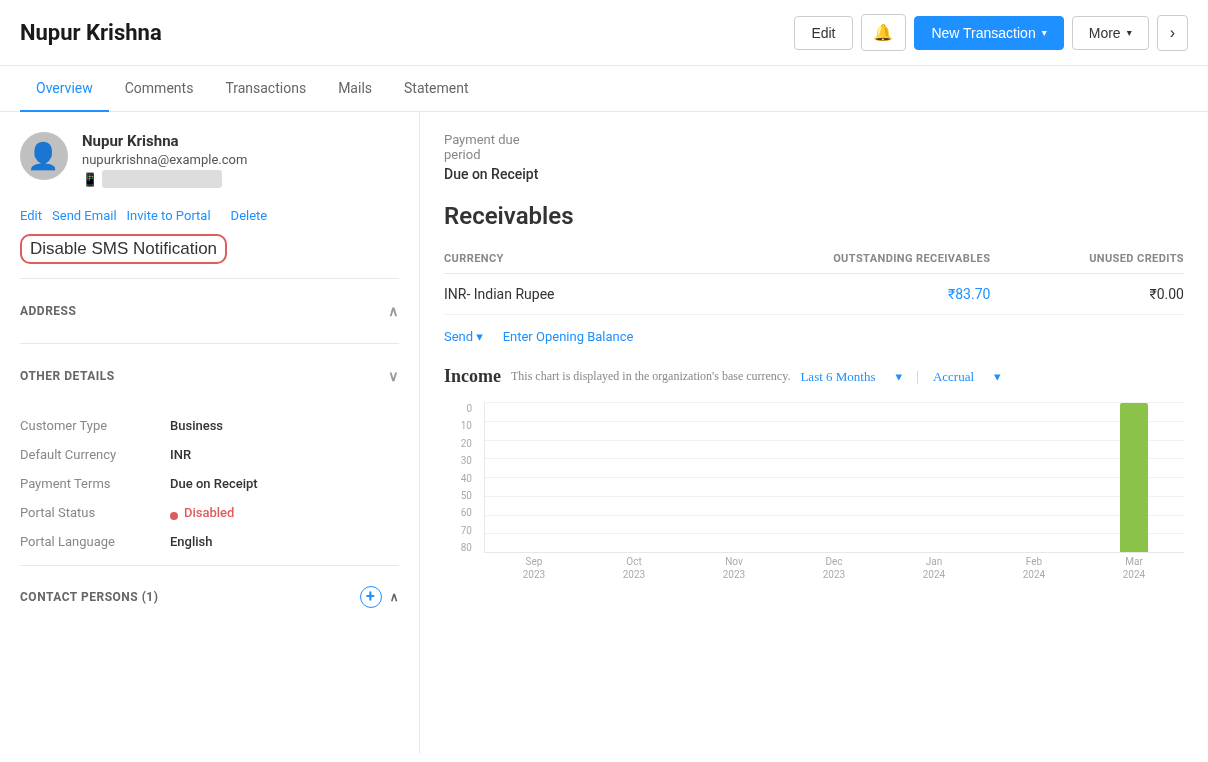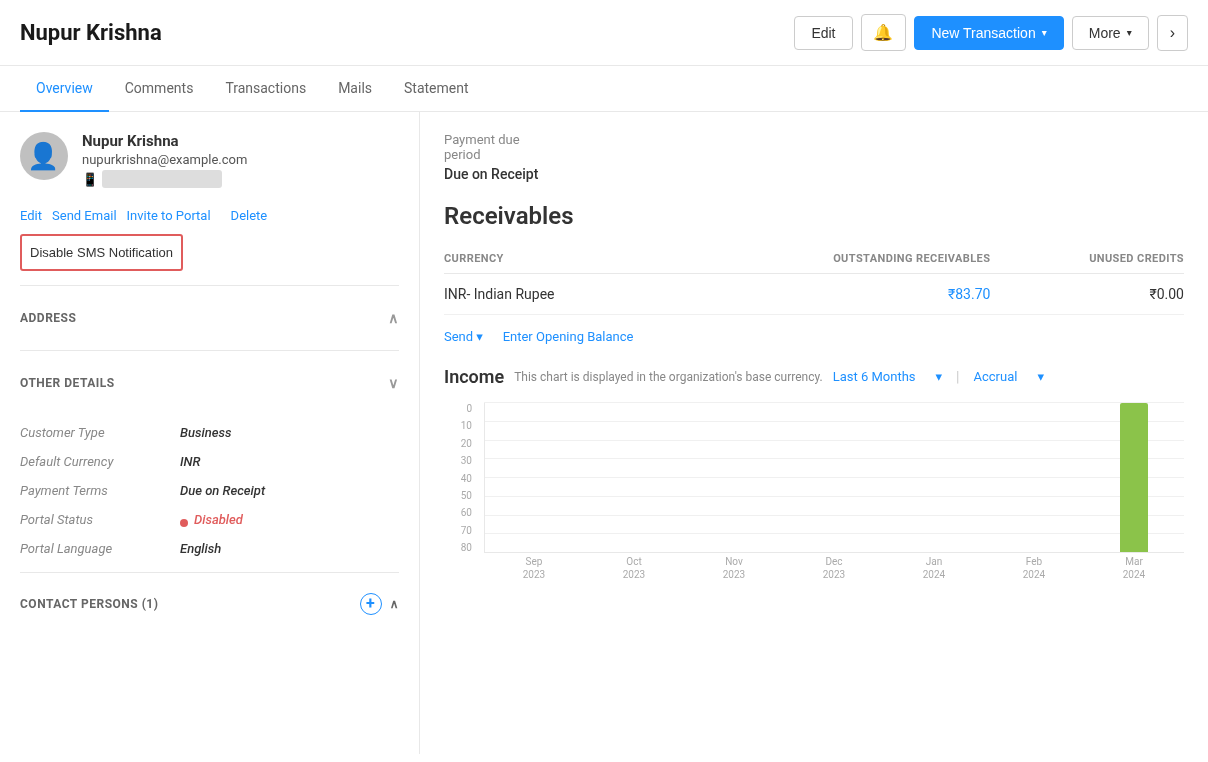--- a/index.html
+++ b/index.html
@@ -136,23 +136,23 @@
     .contact-actions a {
       color: #1e90ff;
       font-size: 13px;
       cursor: pointer;
       text-decoration: none;
     }
 
     .disable-sms-btn {
       border: 2px solid #e05c5c;
       color: #333;
-      font-size: 13px;
-      padding: 9px 8px;
-      border-radius: 3px;
+      font-size: 17px;
+      padding: 3px 8px;
+      border-radius: 10px;
       cursor: pointer;
       background: #fff;
     }
 
     .section-header {
       display: flex;
       justify-content: space-between;
       align-items: center;
       padding: 24px 0;
       border-top: 1px solid #e8e8e8;
@@ -160,23 +160,22 @@
       font-weight: 700;
       color: #666;
       letter-spacing: 0.5px;
       cursor: pointer;
     }
     .section-header .chevron { font-size: 14px; color: #999; }
 
     .details-grid {
       display: grid;
       grid-template-columns: 140px 1fr;
-      gap: 14px 20px;
+      gap: 14px 10px;
       margin: 10px 0 16px 0;
-      font-style: italic;
     }
     .detail-label { color: #888; font-size: 13px; }
     .detail-value { font-size: 13px; color: #333; font-weight: 500; }
     .portal-status {
       display: flex;
       align-items: flex-end;
       gap: 6px;
       font-size: 13px;
     }
     .status-dot { width: 8px; height: 8px; border-radius: 50%; background: #e05c5c; display: inline-block; }
@@ -277,20 +276,21 @@
       gap: 3px;
     }
 
     .income-section { }
     .income-header {
       display: flex;
       align-items: center;
       gap: 10px;
       margin-bottom: 16px;
       flex-wrap: wrap;
+      font-family: Liberation Serif, serif;
     }
     .income-title {
       font-size: 18px;
       font-weight: 600;
     }
     .income-subtitle {
       font-size: 12px;
       color: #888;
     }
     .income-filter {

